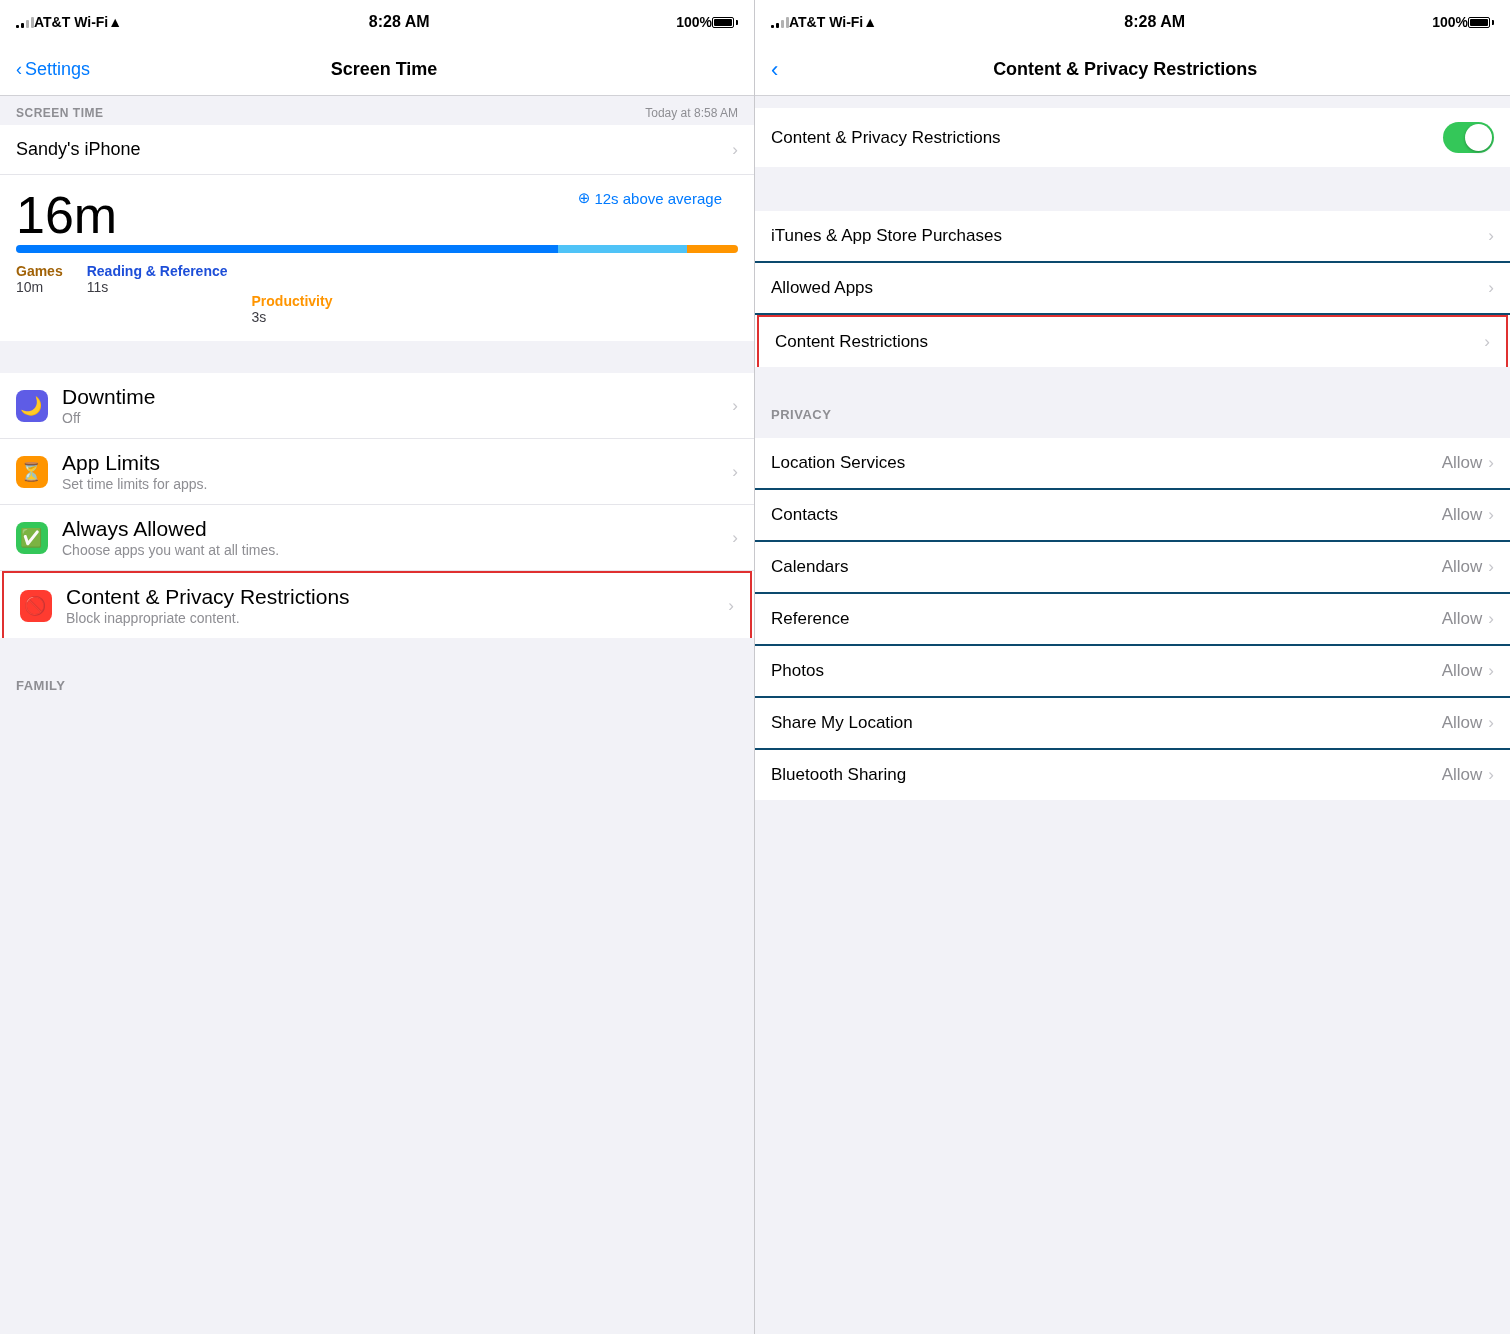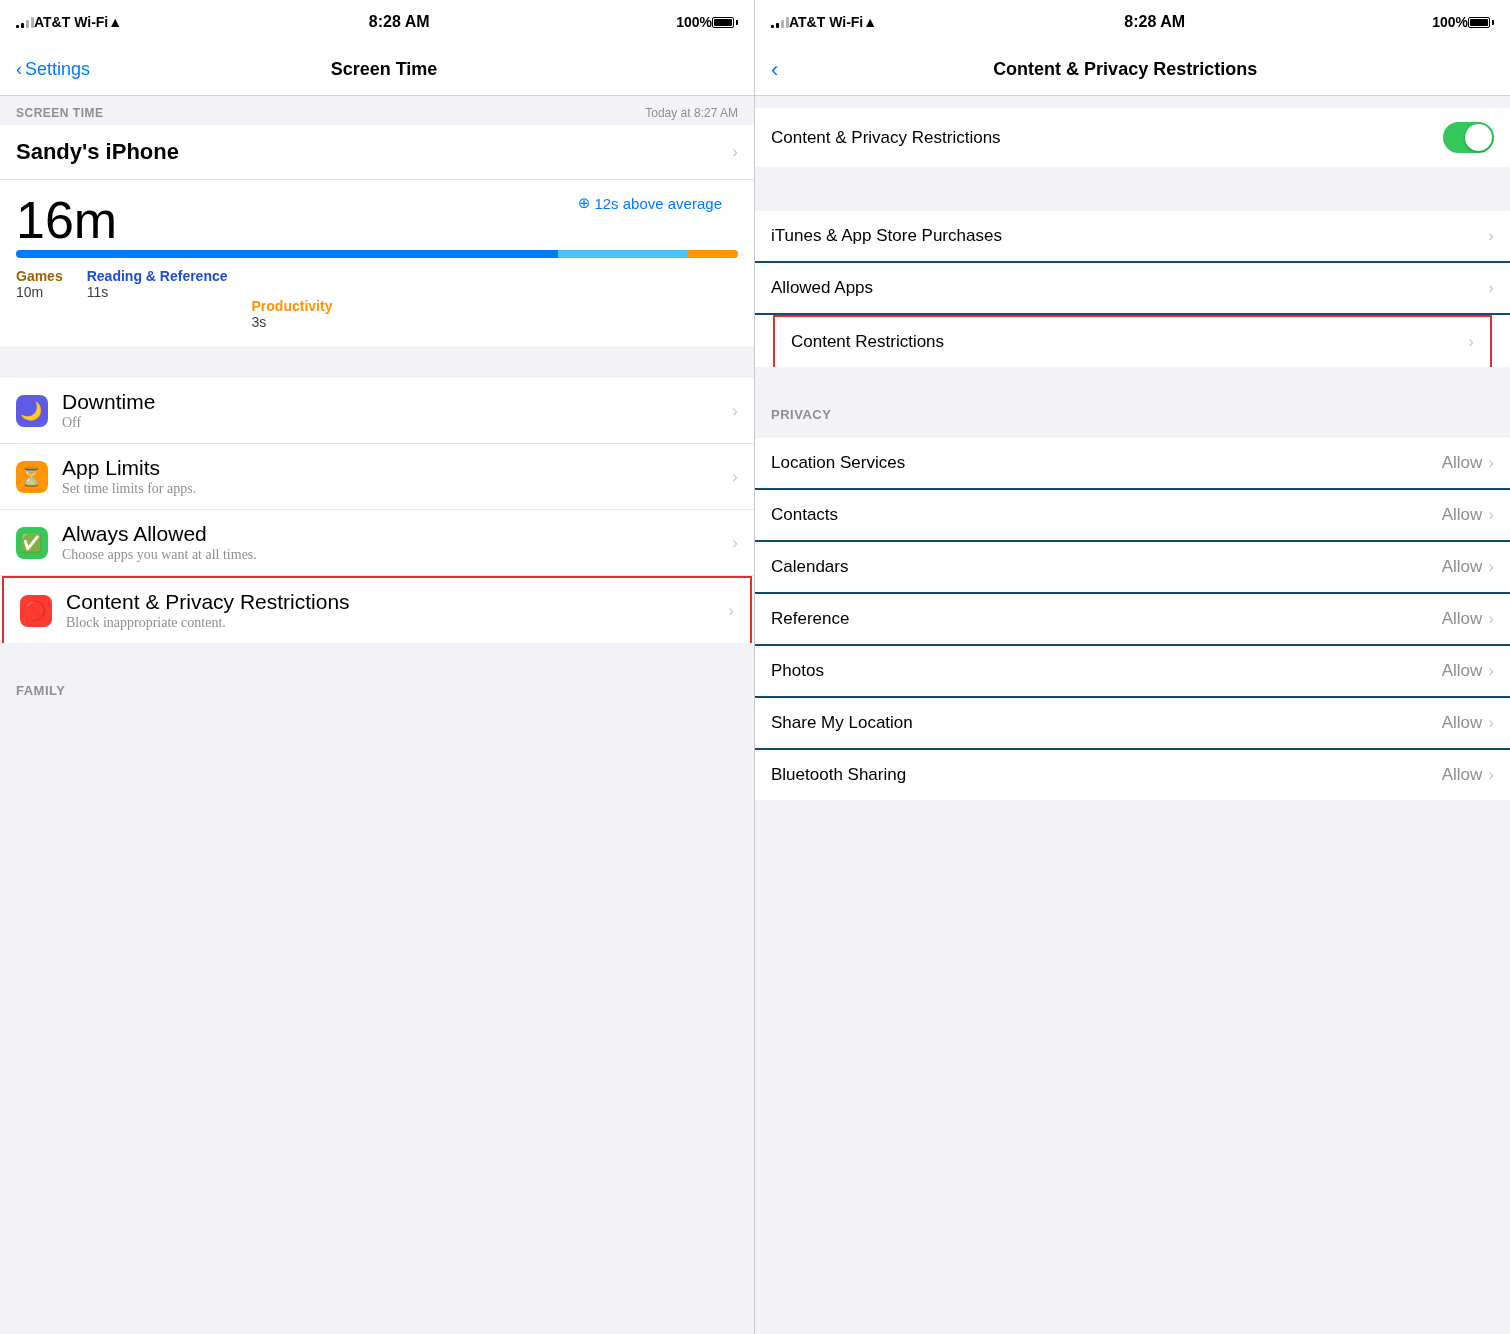--- a/index.html
+++ b/index.html
@@ -138,22 +138,22 @@
 
     .device-row {
       display: flex;
       align-items: center;
       justify-content: space-between;
       padding: 14px 16px;
       background: #fff;
       border-bottom: 1px solid #e5e5ea;
     }
     .device-name {
-      font-size: 22px;
-      font-weight: 700;
+      font-size: 18px;
+      font-weight: 400;
     }
     .chevron {
       color: #c7c7cc;
       font-size: 17px;
     }
 
     .time-section {
       background: #fff;
       padding: 14px 16px 0;
     }
@@ -242,21 +242,20 @@
       flex: 1;
     }
     .settings-title {
       font-size: 21px;
       color: #000;
     }
     .settings-subtitle {
       font-size: 14px;
       color: #8e8e93;
       margin-top: 1px;
-      font-family: Liberation Serif, serif;
     }
     .settings-row-highlighted {
       border: 2.5px solid #e03030;
       margin: 0 2px;
     }
 
     .section-label {
       padding: 8px 16px 4px;
       font-size: 13px;
       font-weight: 600;
@@ -355,21 +354,21 @@
       gap: 6px;
       color: #8e8e93;
     }
     .right-row-value {
       font-size: 17px;
       color: #8e8e93;
     }
 
     .right-row-highlighted {
       border: 2.5px solid #e03030;
-      margin: 0 18px;
+      margin: 0 2px;
       align-items: flex-end;
     }
 
     .privacy-section-label {
       padding: 8px 16px 4px;
       font-size: 13px;
       font-weight: 600;
       color: #8e8e93;
       text-transform: uppercase;
       letter-spacing: 0.5px;
@@ -419,21 +418,21 @@
   <div class="nav-bar">
     <div class="nav-back">
       <span>‹</span>
       <span>Settings</span>
     </div>
     <div class="nav-title">Screen Time</div>
   </div>
 
   <div class="screen-time-header">
     <span class="screen-time-label">SCREEN TIME</span>
-    <span class="screen-time-date">Today at 8:27 AM</span>
+    <span class="screen-time-date">Today at 8:58 AM</span>
   </div>
 
   <div class="device-row">
     <span class="device-name">Sandy's iPhone</span>
     <span class="chevron">›</span>
   </div>
 
   <div class="time-section">
     <div class="time-header-row">
       <div class="time-big">16m</div>

